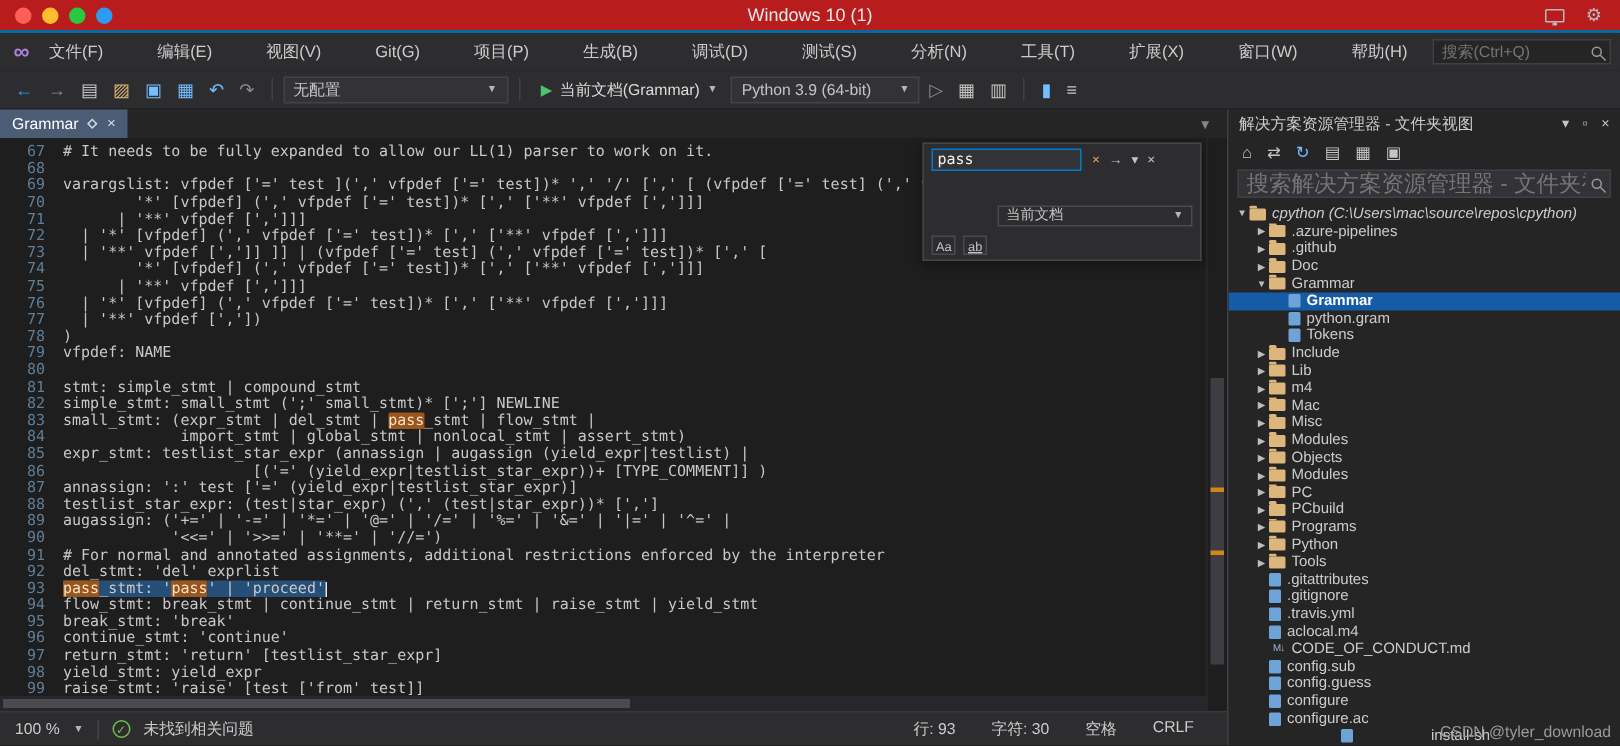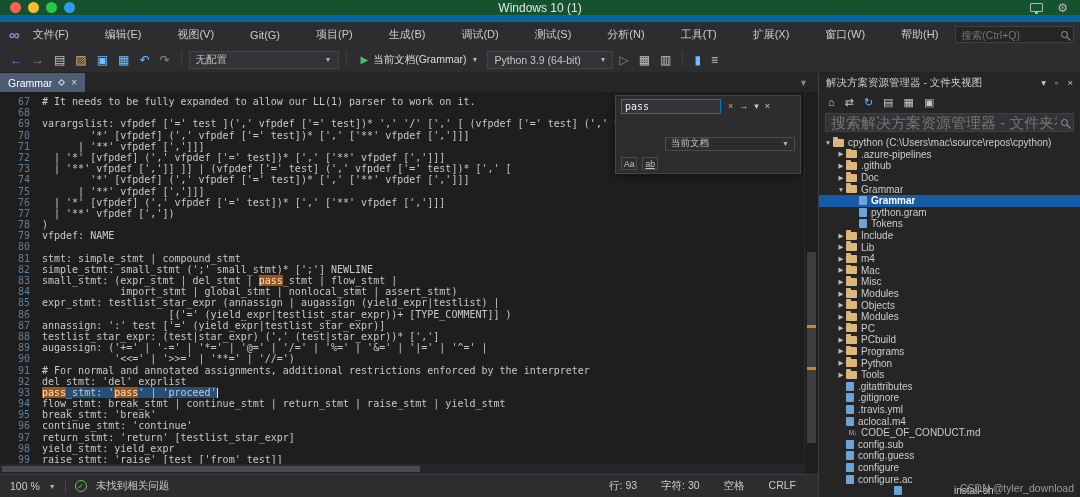--- a/index.html
+++ b/index.html
@@ -1,21 +1,21 @@
 <!DOCTYPE html>
 <html><head>
 <meta charset="utf-8">
 <style>
   *{margin:0;padding:0;box-sizing:border-box;}
   html,body{width:1080px;height:497px;overflow:hidden;background:#1e1e1e;
     font-family:"Liberation Sans",sans-serif;-webkit-font-smoothing:antialiased;}
   .screen{position:relative;width:1080px;height:497px;display:flex;flex-direction:column;background:#1e1e1e;}
 
   
-  .mac-titlebar{flex:0 0 22px;background:#14532d;border-bottom:7px solid #0369a1;display:flex;align-items:center;position:relative;}
+  .mac-titlebar{flex:0 0 22px;background:#b91c1c;border-bottom:2px solid #0369a1;display:flex;align-items:center;position:relative;}
   .dots{display:flex;gap:7px;margin-left:10px;z-index:2;}
   .dot{width:11px;height:11px;border-radius:50%;display:inline-block;}
   .mac-title{position:absolute;left:0;right:0;text-align:center;color:#e8e8e8;font-size:12px;}
   .mac-right{margin-left:auto;display:flex;gap:14px;margin-right:12px;align-items:center;z-index:2;color:#b8b8b8;font-size:12px;}
   .mac-right .micon{font-size:12px;line-height:1;}
 
   
   .menubar{flex:0 0 25px;background:#2d2d30;display:flex;align-items:center;}
   .vs-logo{color:#b180d7;font-size:15px;font-weight:bold;margin:0 8px 0 9px;}
   .menu-items{display:flex;align-items:center;gap:26px;}
@@ -308,21 +308,21 @@
           <span class="" style="color: rgb(117, 190, 255);">↻</span>
           <span class="" style="color: rgb(197, 197, 197);">▤</span>
           <span class="" style="color: rgb(197, 197, 197);">▦</span>
           <span class="" style="color: rgb(197, 197, 197);">▣</span>
         </div>
       <div class="side-search">
         <input placeholder="搜索解决方案资源管理器 - 文件夹视图(Ctrl+;)" style="">
         <span class="mag"></span>
       </div>
       <div class="tree">
-          <div class="titem" style="padding-left: 4px;">
+          <div class="titem" style="padding-left: 4px; font-style: italic;">
             <span class="arrow">▼</span>
             <span class="ficon"></span>
             <span class="tlabel">cpython (C:\Users\mac\source\repos\cpython)</span>
           </div>
           <div class="titem" style="padding-left: 17px;">
             <span class="arrow">▶</span>
             <span class="ficon"></span>
             <span class="tlabel">.azure-pipelines</span>
           </div>
           <div class="titem" style="padding-left: 17px;">

